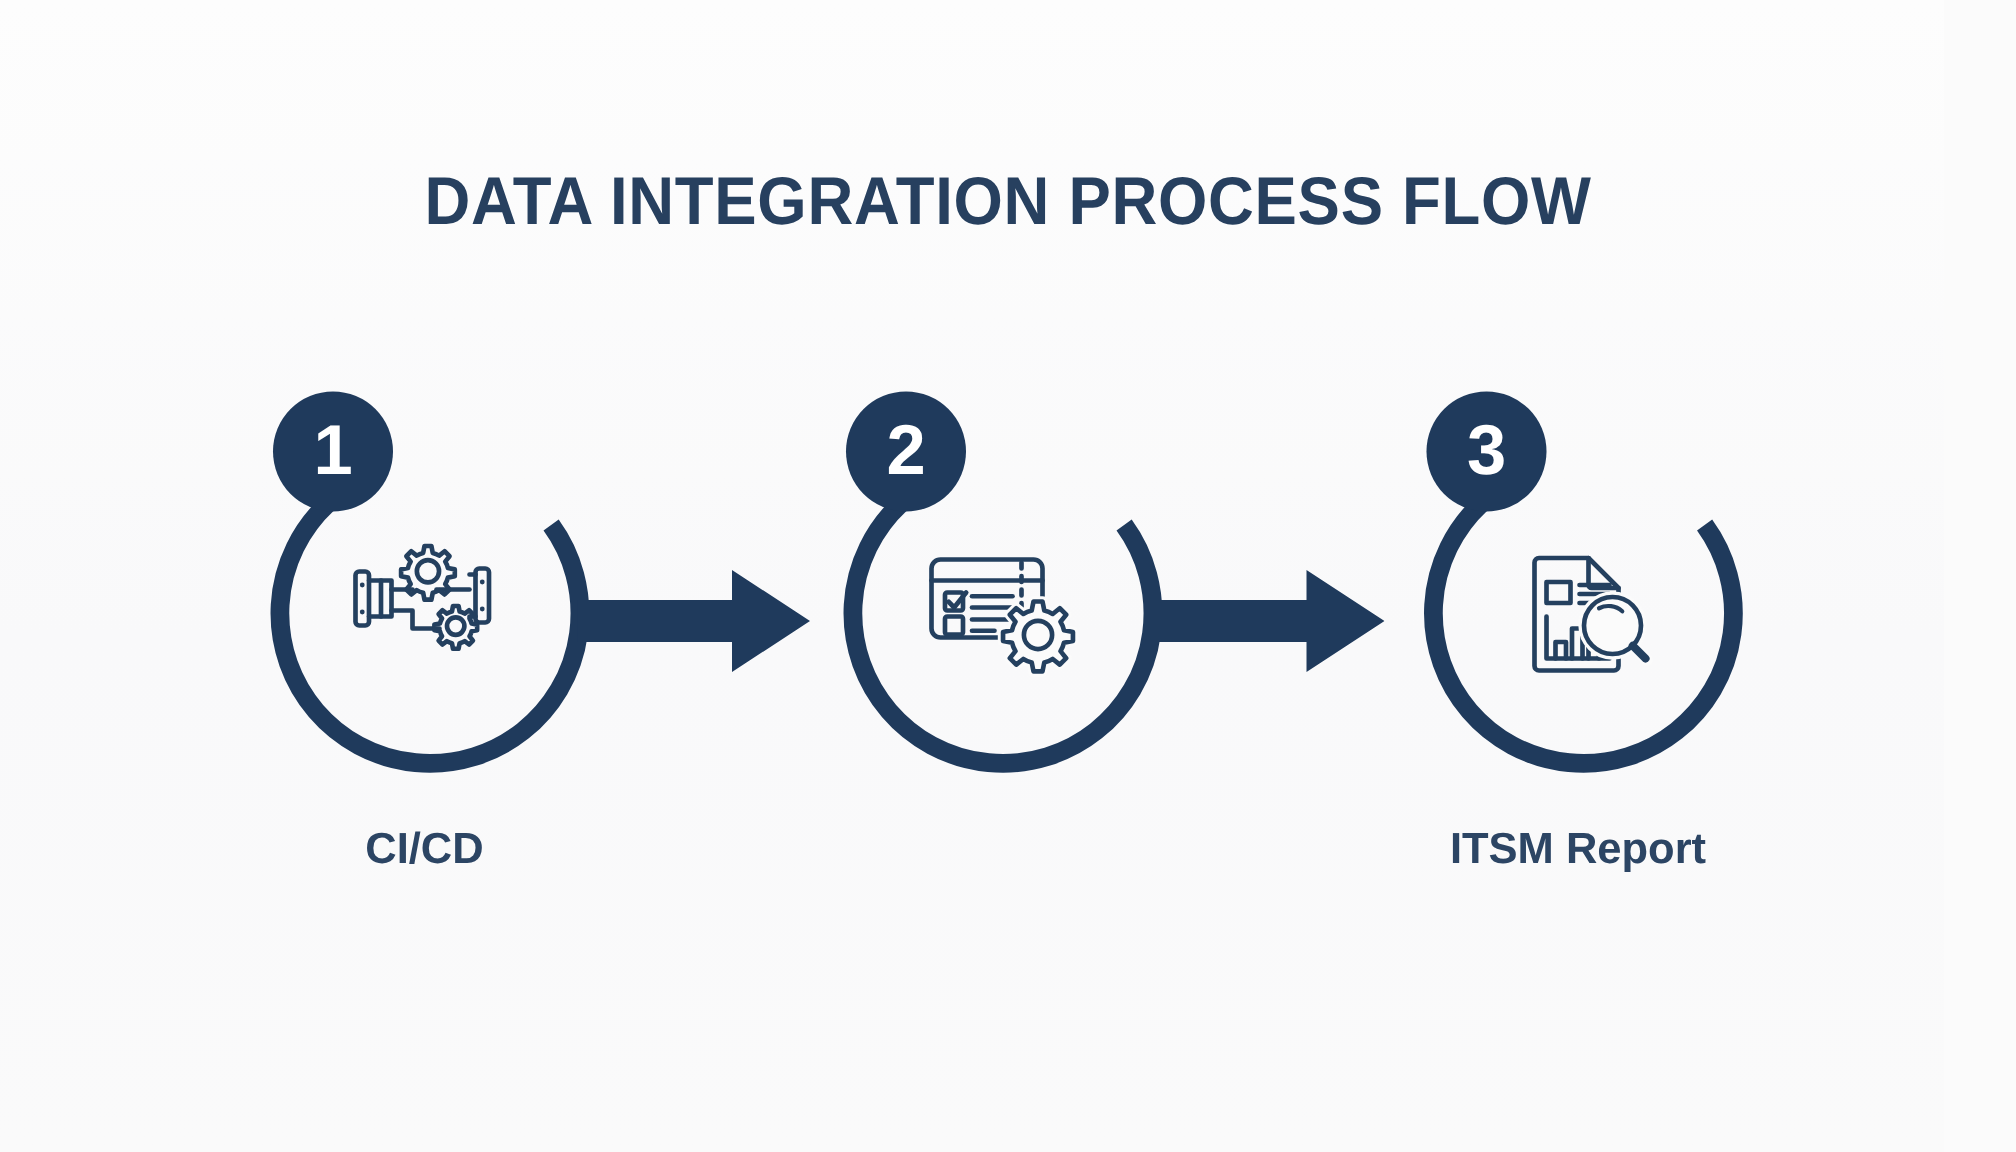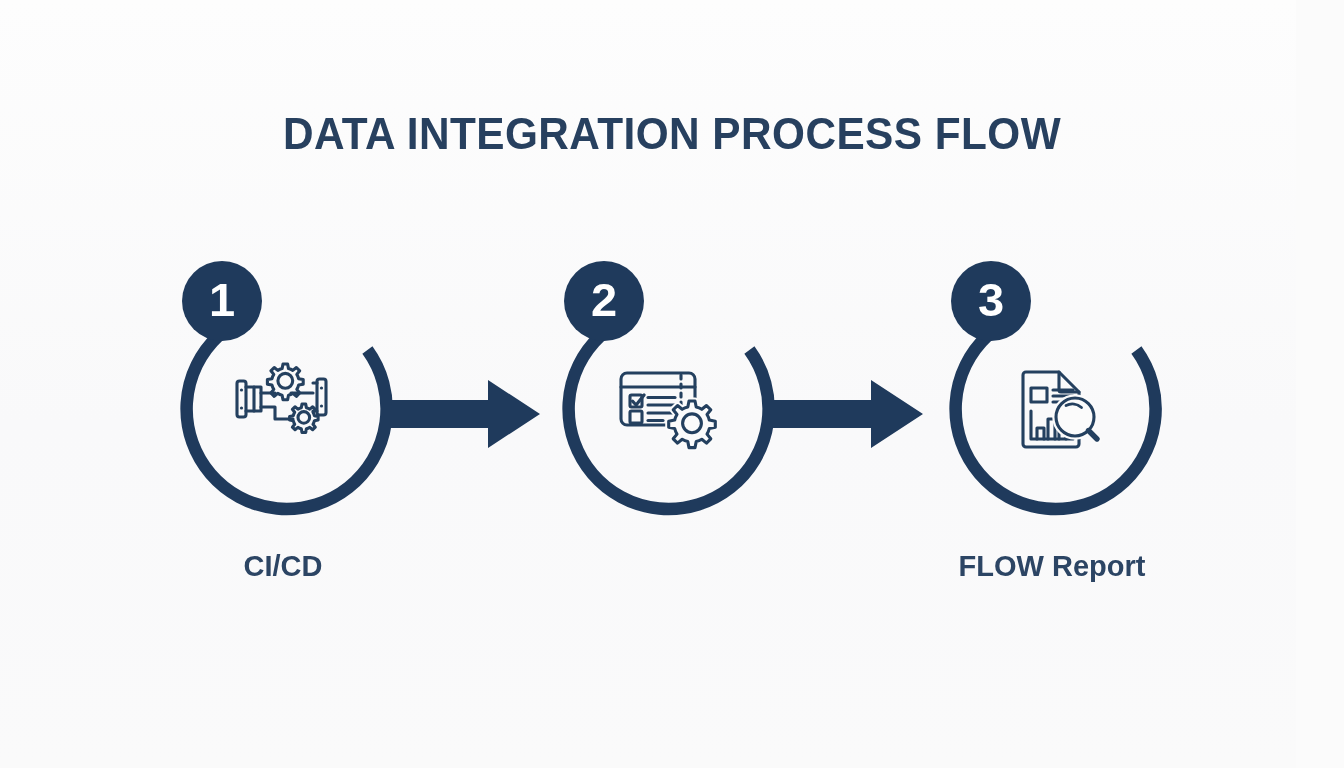--- a/index.html
+++ b/index.html
@@ -255,17 +255,17 @@
             <path d="M66 54.5 a14 14 0 0 1 15.5 2" stroke-width="2.8"></path>
             <line x1="88.5" y1="79.5" x2="97" y2="88" stroke-width="5.4"></line>
           </g>
         </svg>
       </div>
 
       <div class="badge">
         <span>3</span>
       </div>
 
-      <div class="node-label">FLOW Report</div>
+      <div class="node-label">ITSM Report</div>
     </div>
 
   </div>
 </div>
 
 </body></html>

